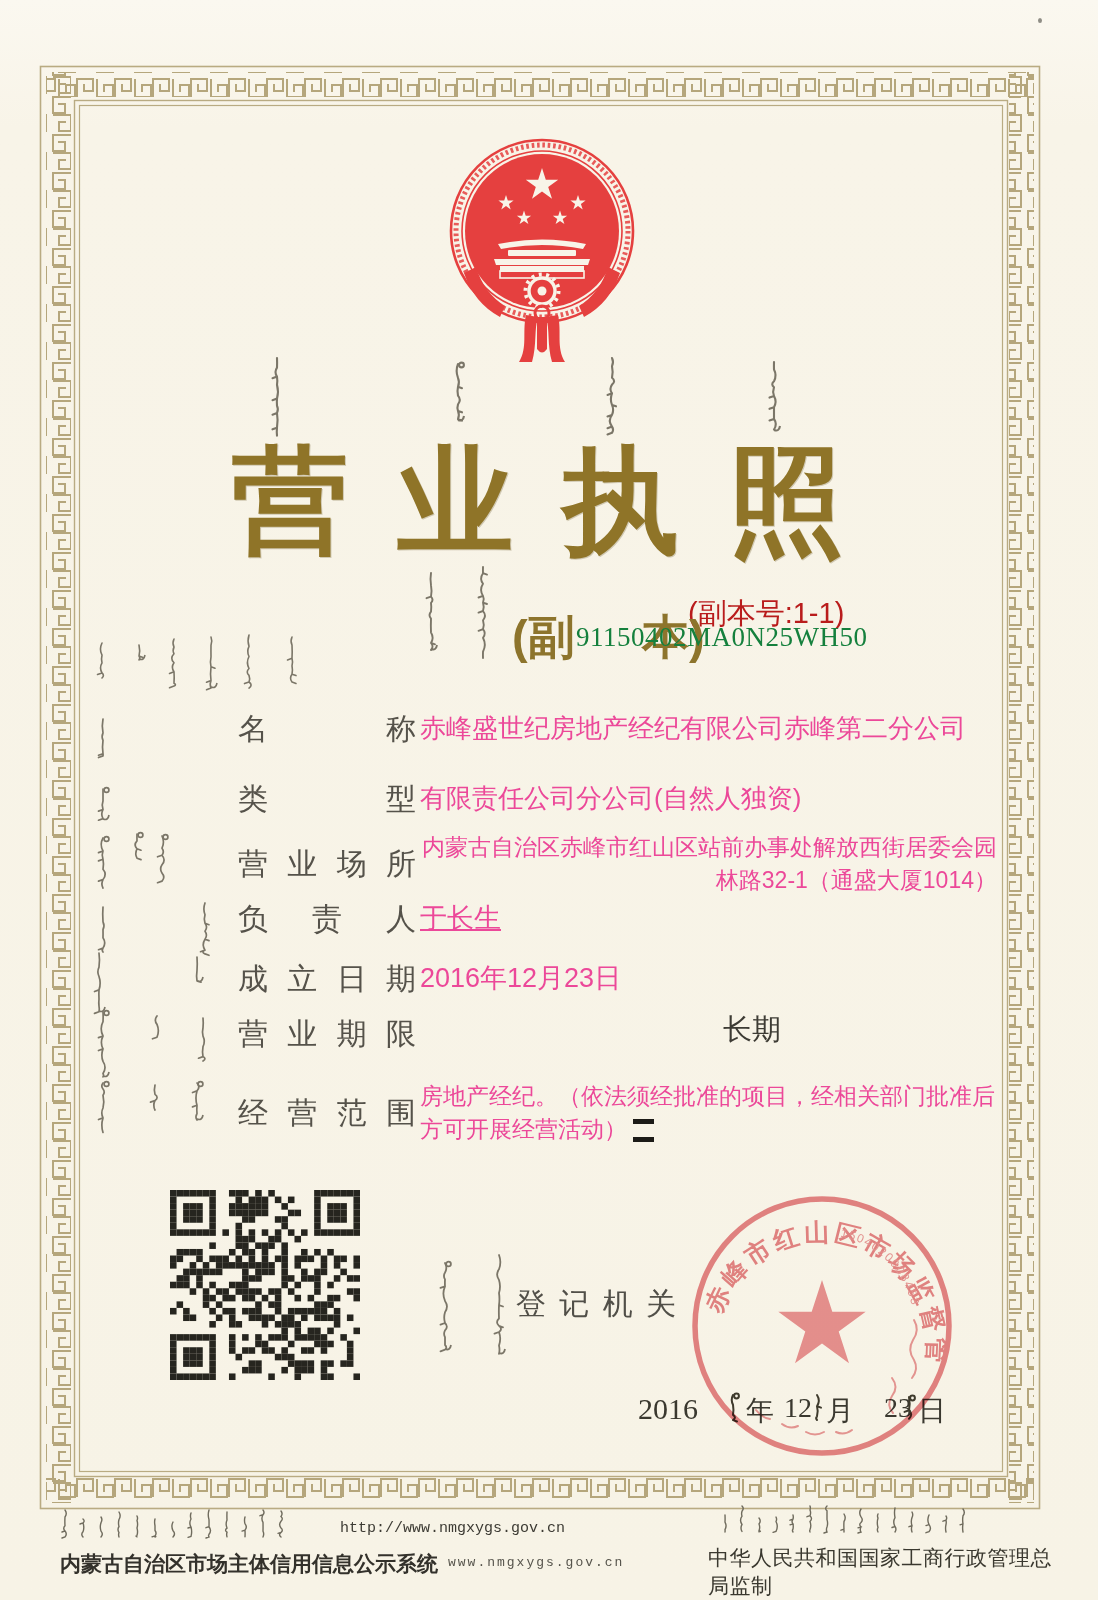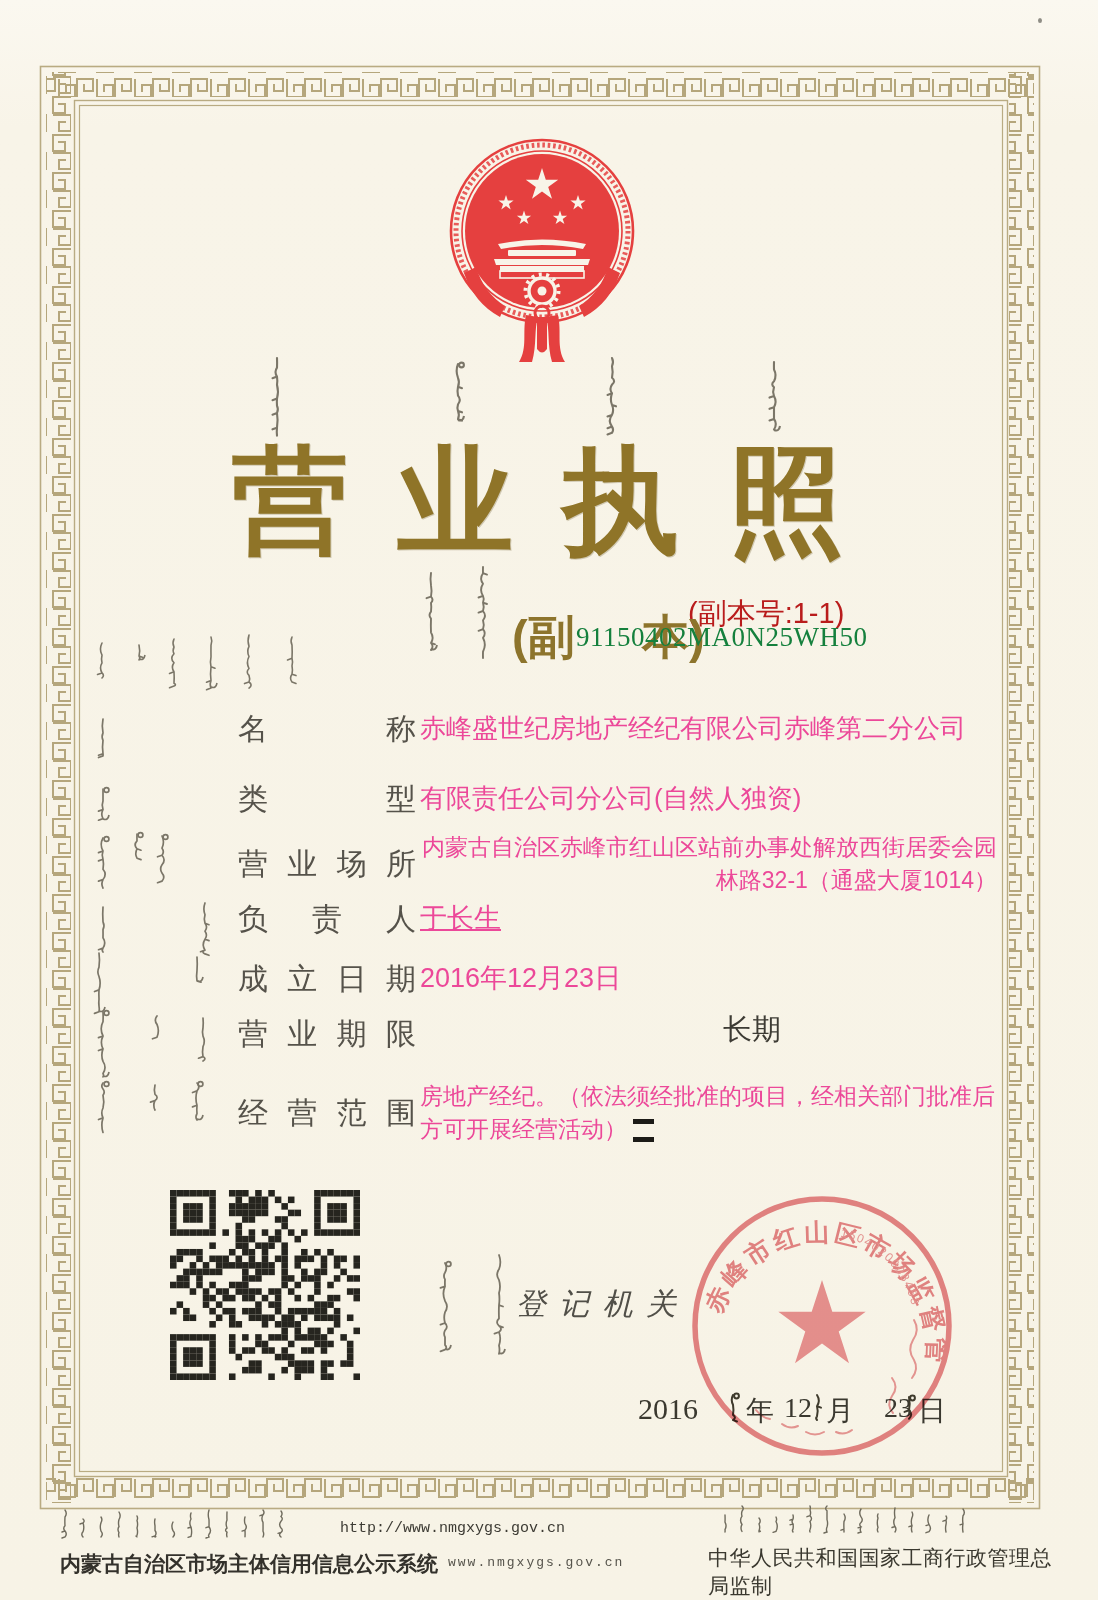--- a/index.html
+++ b/index.html
@@ -42,21 +42,21 @@
           text-align:justify;text-align-last:justify;line-height:34px;}
   .fvalue{position:absolute;left:420px;width:577px;color:#ec4899;line-height:33px;}
   .fextra{position:absolute;left:723px;top:-7px;font-size:29px;color:#3d3b34;}
   .ink-mark{display:inline-block;width:21px;height:13px;margin-left:6px;vertical-align:middle;
             border-top:5px solid #1c1b17;border-bottom:5px solid #1c1b17;}
 
   
   .qr{position:absolute;left:170px;top:1190px;}
 
   
-  .regauth{position:absolute;left:0;top:1248px;width:700px;height:120px;font-style:italic;}
+  .regauth{position:absolute;left:0;top:1248px;width:700px;height:120px;}
   .regauth .mg{position:absolute;}
   .regauth-label{position:absolute;left:516px;top:36px;width:160px;font-size:30px;color:#514f48;
                  text-align:justify;text-align-last:justify;}
 
   
   .date-row{position:absolute;left:638px;top:1392px;width:330px;height:40px;
             font-size:28px;color:#3a382f;}
   .date-row span{position:absolute;top:0;}
   .d-year-n{left:0;font-family:"Liberation Serif",serif;font-size:30px;top:2px;}
   .d-year-c{left:108px;}

